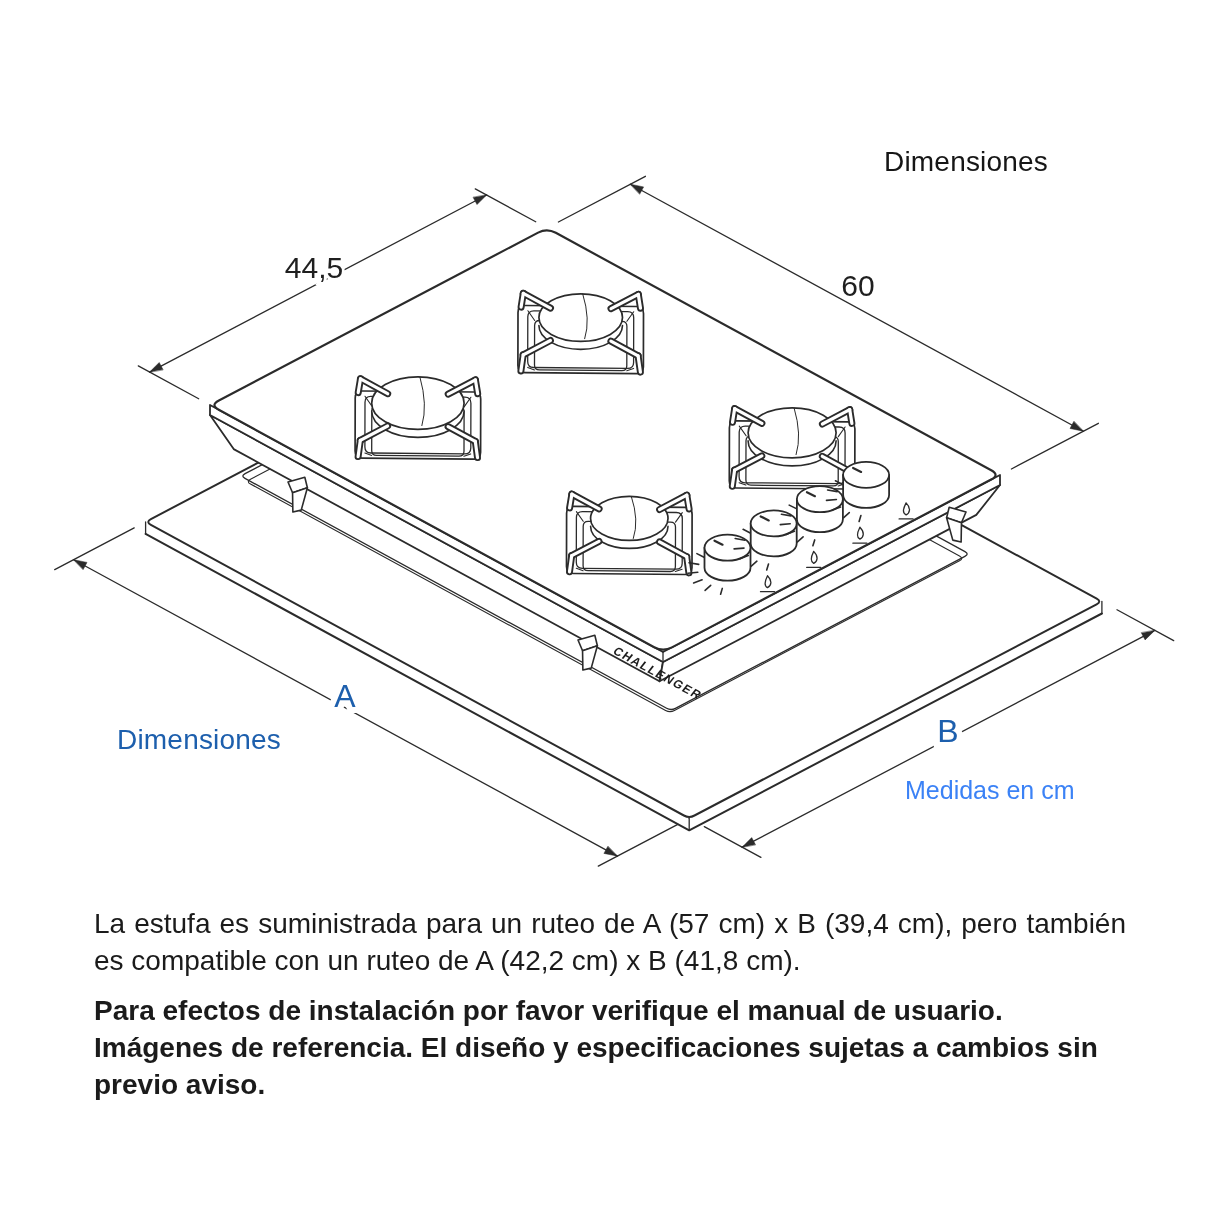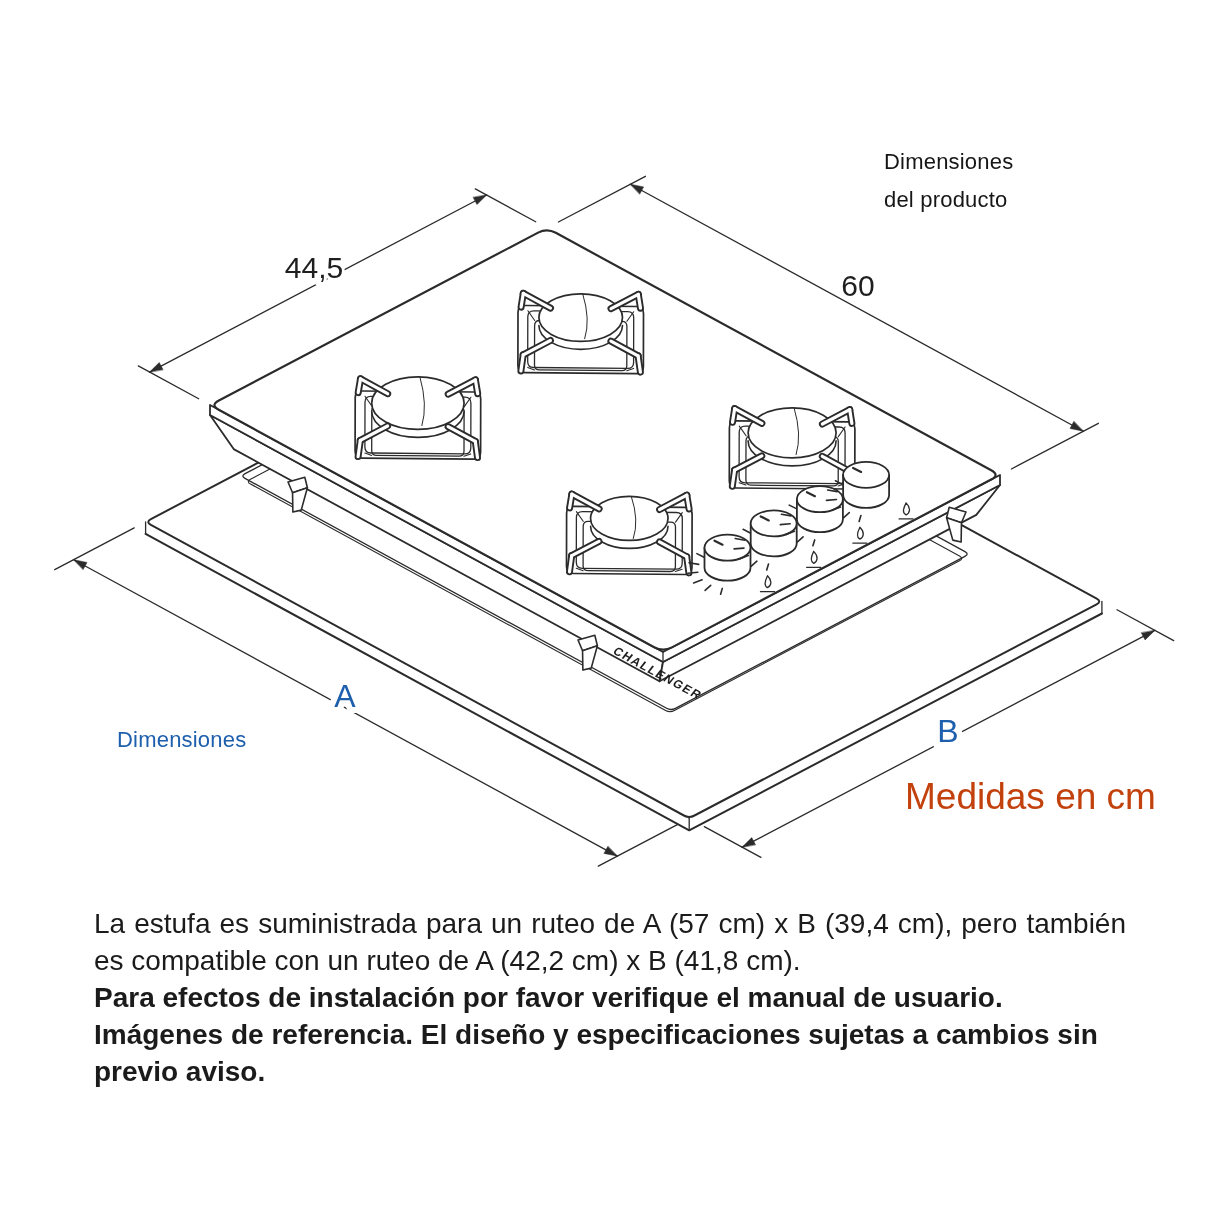--- a/index.html
+++ b/index.html
@@ -1,26 +1,26 @@
 <!DOCTYPE html>
 <html><head>
 <meta charset="utf-8">
 <style>
   html,body{margin:0;padding:0;background:#fff;}
   .page{position:relative;width:1214px;height:1214px;background:#ffffff;overflow:hidden;
         font-family:"Liberation Sans",sans-serif;color:#1a1a1a;}
   #diagram{position:absolute;left:0;top:0;z-index:1;}
   .overlay{position:absolute;z-index:2;}
-  .h-label{font-size:22px;line-height:38px;color:#161616;letter-spacing:.2px;}
+  .h-label{font-size:28px;line-height:38px;color:#161616;letter-spacing:.2px;}
   .h-label.blue{color:#1d5fad;line-height:37px;}
-  .units{font-size:37px;color:#c2410c;}
+  .units{font-size:25px;color:#3b82f6;}
   .notes{position:absolute;left:94px;top:905px;width:1032px;z-index:2;}
   .notes p{margin:0;font-size:28px;line-height:37px;color:#1b1b1b;}
   .notes p.routing{text-align:justify;}
-  .notes p.disclaimer{font-weight:bold;}
+  .notes p.disclaimer{font-weight:bold;margin-top:13px;}
   .dim-label{font-family:"Liberation Sans",sans-serif;font-size:30px;fill:#1f1f1f;
              paint-order:stroke;stroke:#ffffff;stroke-width:6px;}
   .dim-label.blue{fill:#1d5fad;font-size:32px;stroke-width:12px;}
   .brand-text{font-family:"Liberation Sans",sans-serif;font-size:12px;font-weight:bold;
               fill:#1c1c1c;letter-spacing:1.5px;}
 </style>
 </head>
 <body>
 
 <div class="page">
@@ -222,21 +222,20 @@
       </g>
     <text class="dim-label" x="314" y="278" text-anchor="middle">44,5</text>
     <text class="dim-label" x="858" y="296" text-anchor="middle">60</text>
     <text class="dim-label blue" x="345" y="707" text-anchor="middle">A</text>
     <text class="dim-label blue" x="948" y="742" text-anchor="middle">B</text>
     <text class="brand-text" transform="translate(612 653) rotate(28.5) skewX(-10)">CHALLENGER</text>
   </svg>
 
   <div class="overlay h-label" style="left:884px;top:143px;">
     <div>Dimensiones</div>
-    <div>del producto</div>
   </div>
 
   <div class="overlay h-label blue" style="left:117px;top:721px;">
     <div>Dimensiones</div>
   </div>
 
   <div class="overlay units" style="left:905px;top:776px;">Medidas en cm</div>
 
   <div class="notes">
     <p class="routing">La estufa es suministrada para un ruteo de A (57 cm) x B (39,4 cm), pero también es compatible con un ruteo de A (42,2 cm) x B (41,8 cm).</p>

